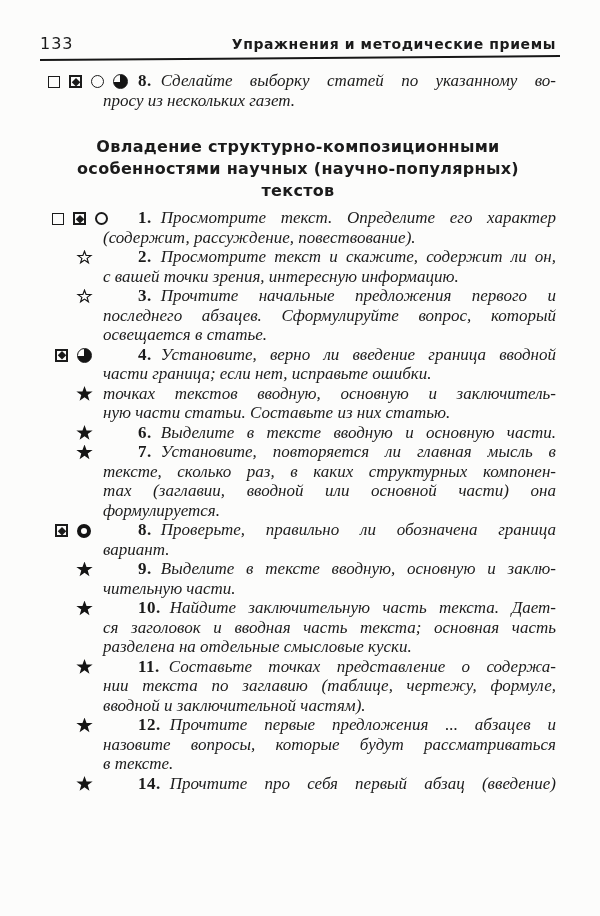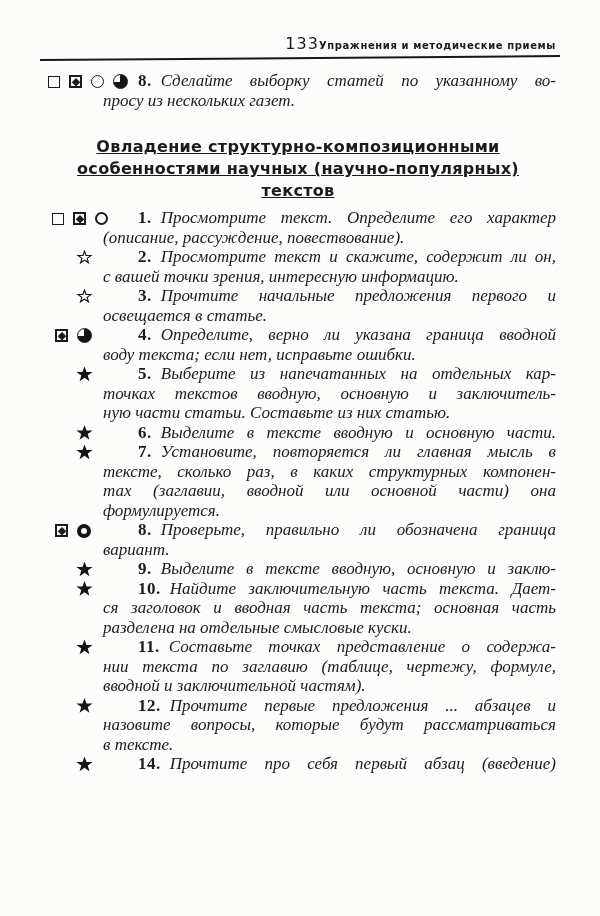--- a/index.html
+++ b/index.html
@@ -9,32 +9,32 @@
     height: 916px;
     background: #fcfcfb;
     color: #1b1b1b;
     font-family: "Liberation Serif", "DejaVu Serif", serif;
     overflow: hidden;
     box-sizing: border-box;
   }
   .page-header {
     margin: 34px 44px 0 40px;
     display: flex;
-    justify-content: flex-end;
+    justify-content: space-between;
     align-items: baseline;
   }
   .page-number {
     font-size: 16px;
     font-family: "DejaVu Sans", sans-serif;
     letter-spacing: 1px;
   }
   .header-title {
     font-family: "DejaVu Sans", sans-serif;
     font-weight: bold;
-    font-size: 10px;
+    font-size: 14px;
     letter-spacing: 0.6px;
   }
   .header-rule {
     margin: 2px 40px 0 40px;
     height: 2px;
     background: #171717;
     transform: rotate(-0.45deg);
     transform-origin: right center;
   }
   .content { margin: 14px 44px 0 40px; }
@@ -57,21 +57,20 @@
     letter-spacing: 0.5px;
   }
   .section-heading {
     text-align: center;
     font-family: "DejaVu Sans", sans-serif;
     font-weight: bold;
     font-size: 16px;
     line-height: 22px;
     letter-spacing: 0.3px;
     margin: 26px 30px 6px 30px;
-    text-decoration: underline;
   }
   
   .syms {
     position: absolute;
     top: 3px;
     display: flex;
     gap: 9px;
     align-items: center;
     height: 15px;
   }
@@ -134,57 +133,57 @@
 
     <div id="items-slot">
         <div class="item">
           <div class="syms" style="left: 12px;">
             <span class="sym sym-square"></span>
             <span class="sym sym-square-dot"></span>
             <span class="sym sym-circle-bold"></span>
           </div>
           <div class="itext">
             <div class="line first"><span class="num">1.</span><span>Просмотрите текст. Определите его характер</span></div>
-            <div class="line last">(описание, рассуждение, повествование).</div>
+            <div class="line last">(содержит, рассуждение, повествование).</div>
           </div>
         </div>
         <div class="item">
           <div class="syms" style="left: 36px;">
             <span class="sym sym-star-outline"></span>
           </div>
           <div class="itext">
             <div class="line first"><span class="num">2.</span><span>Просмотрите текст и скажите, содержит ли он,</span></div>
             <div class="line last">с вашей точки зрения, интересную информацию.</div>
           </div>
         </div>
         <div class="item">
           <div class="syms" style="left: 36px;">
             <span class="sym sym-star-outline"></span>
           </div>
           <div class="itext">
             <div class="line first"><span class="num">3.</span><span>Прочтите начальные предложения первого и</span></div>
+            <div class="line">последнего абзацев. Сформулируйте вопрос, который</div>
             <div class="line last">освещается в статье.</div>
           </div>
         </div>
         <div class="item">
           <div class="syms" style="left: 15px;">
             <span class="sym sym-square-dot"></span>
             <span class="sym sym-circle-crescent"></span>
           </div>
           <div class="itext">
-            <div class="line first"><span class="num">4.</span><span>Определите, верно ли указана граница вводной</span></div>
-            <div class="line last">воду текста; если нет, исправьте ошибки.</div>
-          </div>
-        </div>
-        <div class="item">
-          <div class="syms" style="left: 36px;">
-            <span class="sym sym-star"></span>
-          </div>
-          <div class="itext">
-            <div class="line first"><span class="num">5.</span><span>Выберите из напечатанных на отдельных кар-</span></div>
+            <div class="line first"><span class="num">4.</span><span>Установите, верно ли введение граница вводной</span></div>
+            <div class="line last">части граница; если нет, исправьте ошибки.</div>
+          </div>
+        </div>
+        <div class="item">
+          <div class="syms" style="left: 36px;">
+            <span class="sym sym-star"></span>
+          </div>
+          <div class="itext">
             <div class="line">точках текстов вводную, основную и заключитель-</div>
             <div class="line last">ную части статьи. Составьте из них статью.</div>
           </div>
         </div>
         <div class="item">
           <div class="syms" style="left: 36px;">
             <span class="sym sym-star"></span>
           </div>
           <div class="itext">
             <div class="line first"><span class="num">6.</span><span>Выделите в тексте вводную и основную части.</span></div>
@@ -210,20 +209,21 @@
             <div class="line first"><span class="num">8.</span><span>Проверьте, правильно ли обозначена граница</span></div>
             <div class="line last">вариант.</div>
           </div>
         </div>
         <div class="item">
           <div class="syms" style="left: 36px;">
             <span class="sym sym-star"></span>
           </div>
           <div class="itext">
             <div class="line first"><span class="num">9.</span><span>Выделите в тексте вводную, основную и заклю-</span></div>
+            <div class="line last">чительную части.</div>
           </div>
         </div>
         <div class="item">
           <div class="syms" style="left: 36px;">
             <span class="sym sym-star"></span>
           </div>
           <div class="itext">
             <div class="line first"><span class="num">10.</span><span>Найдите заключительную часть текста. Дает-</span></div>
             <div class="line">ся заголовок и вводная часть текста; основная часть</div>
             <div class="line last">разделена на отдельные смысловые куски.</div>

